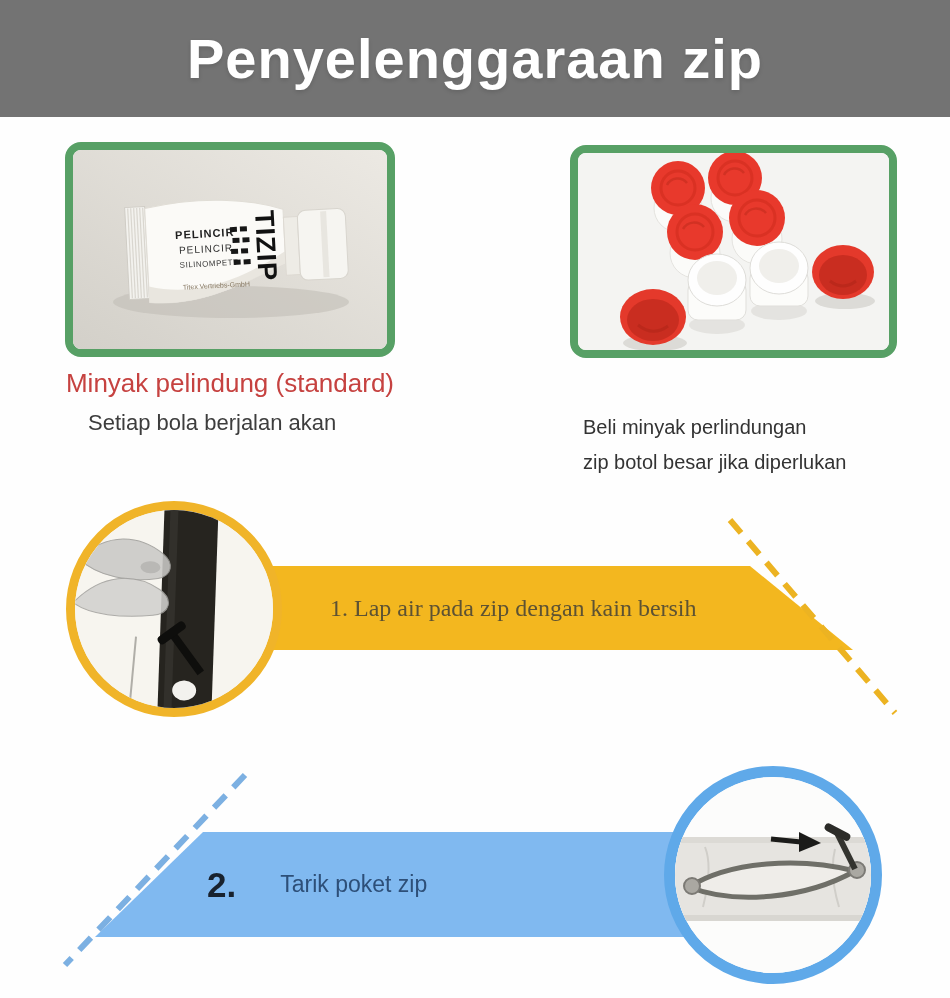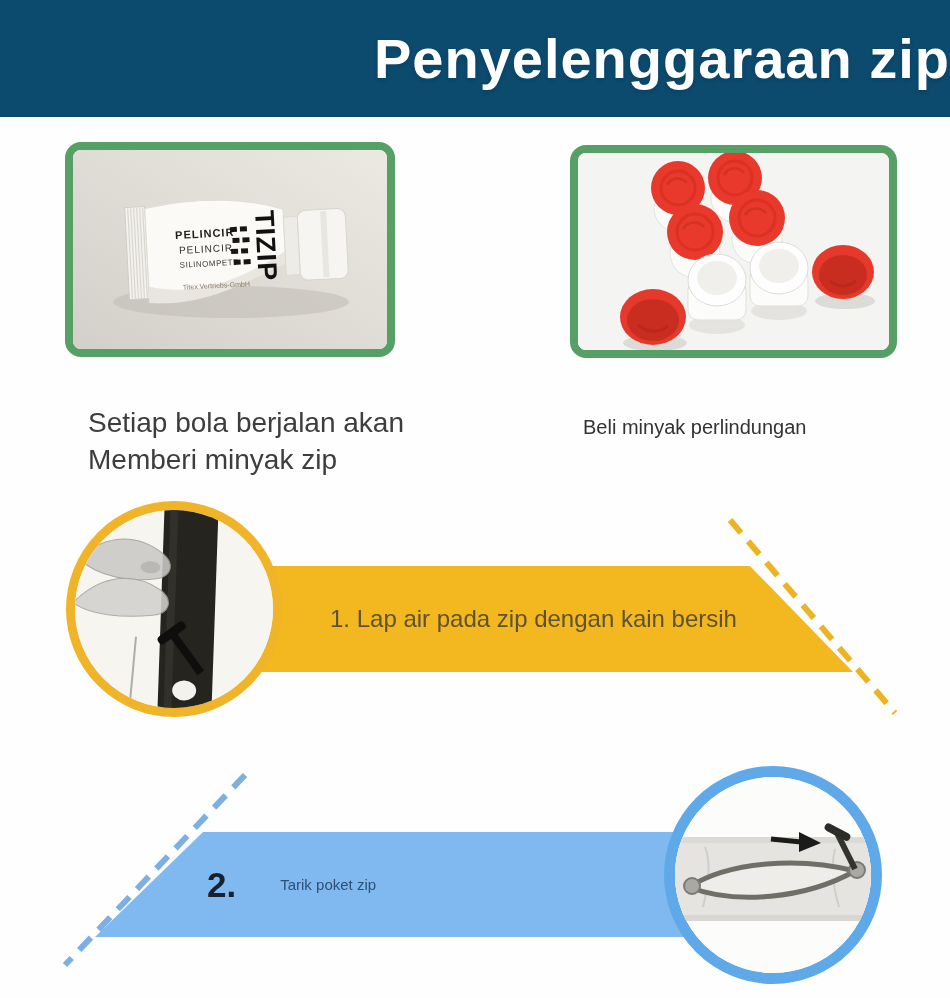--- a/index.html
+++ b/index.html
@@ -1,46 +1,46 @@
 <!DOCTYPE html>
 <html><head>
 <meta charset="utf-8">
 <style>
   html,body{margin:0;padding:0;background:#ffffff;}
   .page{position:relative;width:950px;height:998px;background:#fefefe;overflow:hidden;
         font-family:"Liberation Sans",sans-serif;}
 
   
-  .header{position:absolute;left:0;top:0;width:950px;height:117px;background:#0c4a6e;
-          display:flex;align-items:center;justify-content:flex-end;}
+  .header{position:absolute;left:0;top:0;width:950px;height:117px;background:#737373;
+          display:flex;align-items:center;justify-content:center;}
   .header h1{margin:0;font-size:56px;font-weight:bold;color:#ffffff;letter-spacing:1px;
              text-shadow:0 2px 4px rgba(0,0,0,.13);}
 
   
   .frame{position:absolute;border:8px solid #57a065;border-radius:16px;overflow:hidden;background:#fff;}
   .frame.fleft{left:65px;top:142px;width:314px;height:199px;}
   .frame.fright{left:570px;top:145px;width:311px;height:197px;}
 
   
   .caption{position:absolute;font-size:26px;color:#c64240;text-align:center;}
   .caption.cleft{left:40px;top:368px;width:380px;}
   .caption.cright{left:545px;top:368px;width:377px;}
   .desc{position:absolute;color:#3d3d3d;}
-  .desc.dleft{left:88px;top:404px;font-size:28px;line-height:37px;}
+  .desc.dleft{left:88px;top:404px;font-size:22px;line-height:37px;}
   .desc.dright{left:583px;top:410px;font-size:20px;line-height:35px;color:#333333;}
 
   
   .banner{position:absolute;z-index:1;display:flex;align-items:center;}
-  .banner1{left:230px;top:566px;width:623px;height:106px;background:#f3b71f;
-           clip-path:polygon(0 0,520px 0,100% 100%,0 100%);}
+  .banner1{left:230px;top:566px;width:623px;height:84px;background:#f3b71f;
+           clip-path:polygon(0 0,520px 0,100% 100%,0 100%);font-family:Liberation Serif, serif;}
   .banner1 .step-text{margin-left:100px;font-size:24px;color:#5d5233;}
   .banner2{left:95px;top:832px;width:705px;height:105px;background:#80b9f0;
            clip-path:polygon(108px 0,100% 0,100% 100%,0 100%);}
   .banner2 .step-num{margin-left:112px;font-size:35px;font-weight:bold;color:#18222e;}
-  .banner2 .step-text{margin-left:44px;font-size:15px;color:#2d4f78;}
+  .banner2 .step-text{margin-left:44px;font-size:23px;color:#2d4f78;}
 
   
   .dash-svg{position:absolute;z-index:2;}
   .dash1{left:705px;top:508px;}
   .dash2{left:50px;top:760px;}
 
   
   .circle{position:absolute;border-radius:50%;overflow:hidden;z-index:3;}
   .circle1{left:66px;top:501px;width:198px;height:198px;border:9px solid #f0b429;background:#f6f4ee;}
   .circle2{left:664px;top:766px;width:196px;height:196px;border:11px solid #5fa9e9;background:#fbfbfb;}
@@ -140,27 +140,28 @@
         <path d="M252,128 q13,10 26,0" fill="none" stroke="#b52619" stroke-width="3" opacity="0.7"></path>
 
         <ellipse cx="77" cy="190" rx="32" ry="8" fill="#dcdbd7"></ellipse>
         <ellipse cx="75" cy="164" rx="33" ry="28" fill="#e4392b"></ellipse>
         <ellipse cx="75" cy="167" rx="26" ry="21" fill="#c92d20"></ellipse>
         <path d="M60,172 q15,12 30,1" fill="none" stroke="#b52619" stroke-width="3" opacity="0.7"></path>
       </g>
     </svg>
   </div>
 
+  <div class="caption cleft">Minyak pelindung (standard)</div>
 
   <div class="desc dleft">
     <div>Setiap bola berjalan akan</div>
-    <div>Memberi minyak zip</div>
   </div>
   <div class="desc dright">
     <div>Beli minyak perlindungan</div>
+    <div>zip botol besar jika diperlukan</div>
   </div>
 
   <div class="banner banner1">
     <span class="step-text">1. Lap air pada zip dengan kain bersih</span>
   </div>
   <svg class="dash-svg dash1" width="200" height="212" viewBox="0 0 200 212">
     <line x1="25" y1="12" x2="190" y2="205" stroke="#ecb322" stroke-width="6" stroke-dasharray="17 11"></line>
   </svg>
   <div class="circle circle1">
     <svg width="198" height="198" viewBox="0 0 198 198">

